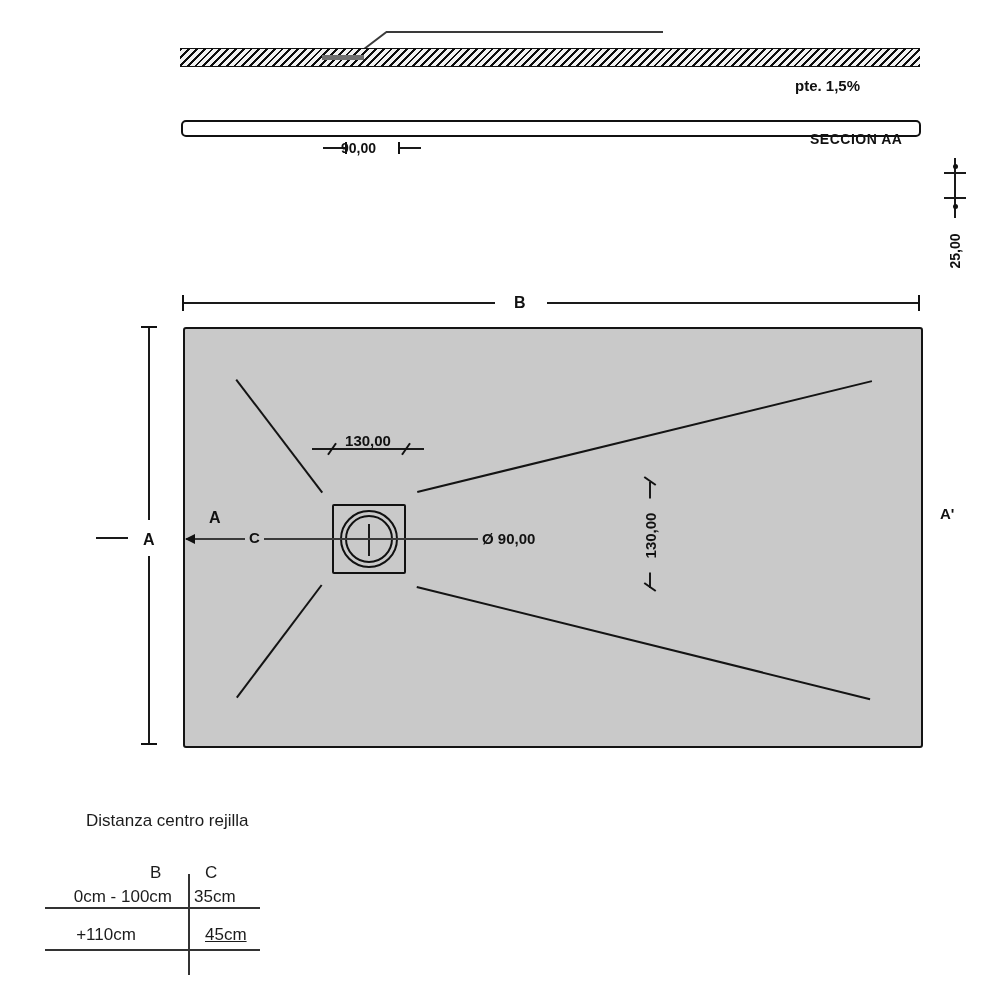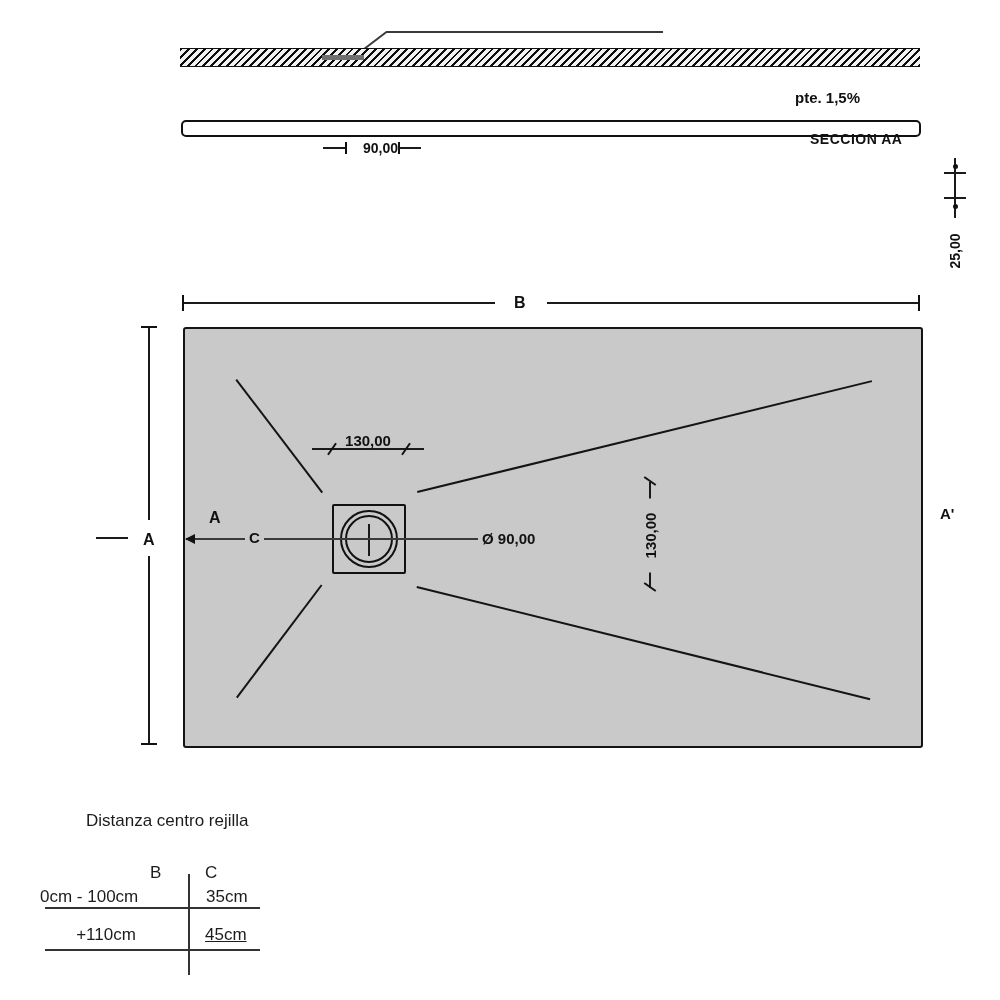--- a/index.html
+++ b/index.html
@@ -48,30 +48,30 @@
 <body>
 
 <div id="canvas">
 
   <div class="hline thin" style="left:386px;top:31px;width:277px;height:1.5px;"></div>
   <div class="diag" style="left:352px;top:57px;width:43px;height:1.5px;background:#3a3a3a;transform:rotate(-37.4deg);"></div>
 
   <div id="hatch-bar"></div>
   <div class="abs" style="left:322px;top:55px;width:42px;height:5px;background:#6f6f6f;z-index:1;"></div>
 
-  <div class="lbl" style="left:795px;top:78px;font-size:15px;margin-top:12px;">pte. 1,5%</div>
+  <div class="lbl" style="left:795px;top:78px;font-size:15px;">pte. 1,5%</div>
 
   <div id="plate"></div>
   <div class="lbl" style="left:810px;top:132px;font-size:14px;letter-spacing:0.5px;">SECCION AA</div>
 
   <div class="hline" style="left:323px;top:147px;width:22px;height:1.5px;"></div>
   <div class="hline" style="left:399px;top:147px;width:22px;height:1.5px;"></div>
   <div class="vline tick" style="left:345px;top:142px;height:12px;width:1.5px;"></div>
   <div class="vline tick" style="left:398px;top:142px;height:12px;width:1.5px;"></div>
-  <div class="dimtxt" style="left:348px;top:141px;width:50px;text-align:right;">90,00</div>
+  <div class="dimtxt" style="left:341px;top:141px;width:50px;text-align:left;">90,00</div>
 
   <div class="vline" style="left:954px;top:158px;height:60px;"></div>
   <div class="hline" style="left:944px;top:172px;width:22px;height:2px;"></div>
   <div class="hline" style="left:944px;top:197px;width:22px;height:2px;"></div>
   <div class="dot" style="left:953px;top:164px;"></div>
   <div class="dot" style="left:953px;top:204px;"></div>
   <div class="dimtxt rot" style="left:925px;top:244px;width:60px;">25,00</div>
 
   <div class="hline" style="left:183px;top:302px;width:312px;"></div>
   <div class="hline" style="left:547px;top:302px;width:373px;"></div>
@@ -114,22 +114,22 @@
   <div class="tick" style="left:643px;top:480px;width:14px;height:2px;transform:rotate(35deg);z-index:3;"></div>
   <div class="tick" style="left:643px;top:586px;width:14px;height:2px;transform:rotate(35deg);z-index:3;"></div>
   <div class="dimtxt rot" style="left:613px;top:528px;width:74px;font-size:15px;background:#c9c9c9;z-index:4;">130,00</div>
 
   <div id="table-wrap">
     <div class="cell" style="left:86px;top:812px;font-size:17px;">Distanza centro rejilla</div>
 
     <div class="cell" style="left:150px;top:864px;">B</div>
     <div class="cell" style="left:205px;top:864px;">C</div>
 
-    <div class="cell" style="left:40px;top:888px;width:132px;">0cm - 100cm</div>
-    <div class="cell" style="left:206px;top:888px;">35cm</div>
+    <div class="cell" style="left:40px;top:888px;width:132px;text-align:right;">0cm - 100cm</div>
+    <div class="cell" style="left:194px;top:888px;">35cm</div>
 
     <div class="cell" style="left:40px;top:926px;width:132px;text-align:center;">+110cm</div>
     <div class="cell" style="left:205px;top:926px;text-decoration:underline;">45cm</div>
 
     <div class="hline" style="left:45px;top:907px;width:215px;height:1.5px;background:#333;"></div>
     <div class="hline" style="left:45px;top:949px;width:215px;height:1.5px;background:#333;"></div>
     <div class="vline" style="left:188px;top:874px;height:101px;width:1.5px;background:#333;"></div>
   </div>
 
 </div>

